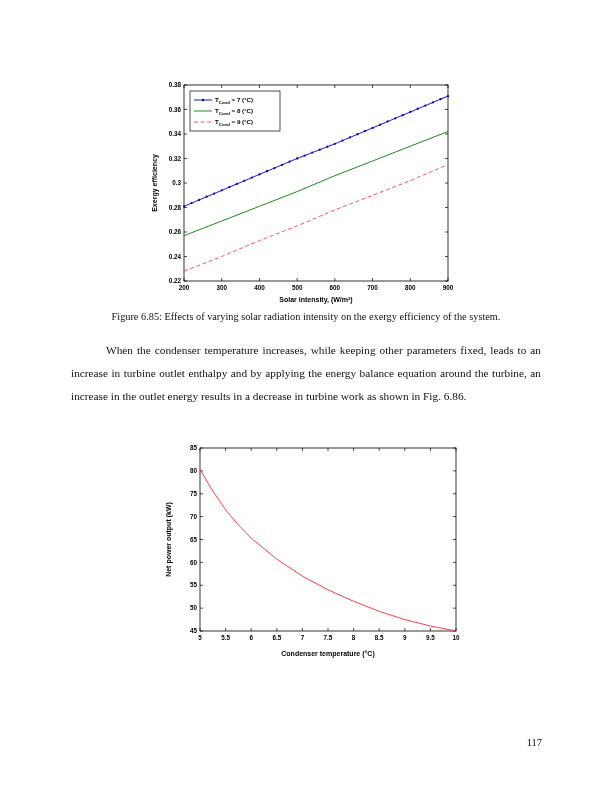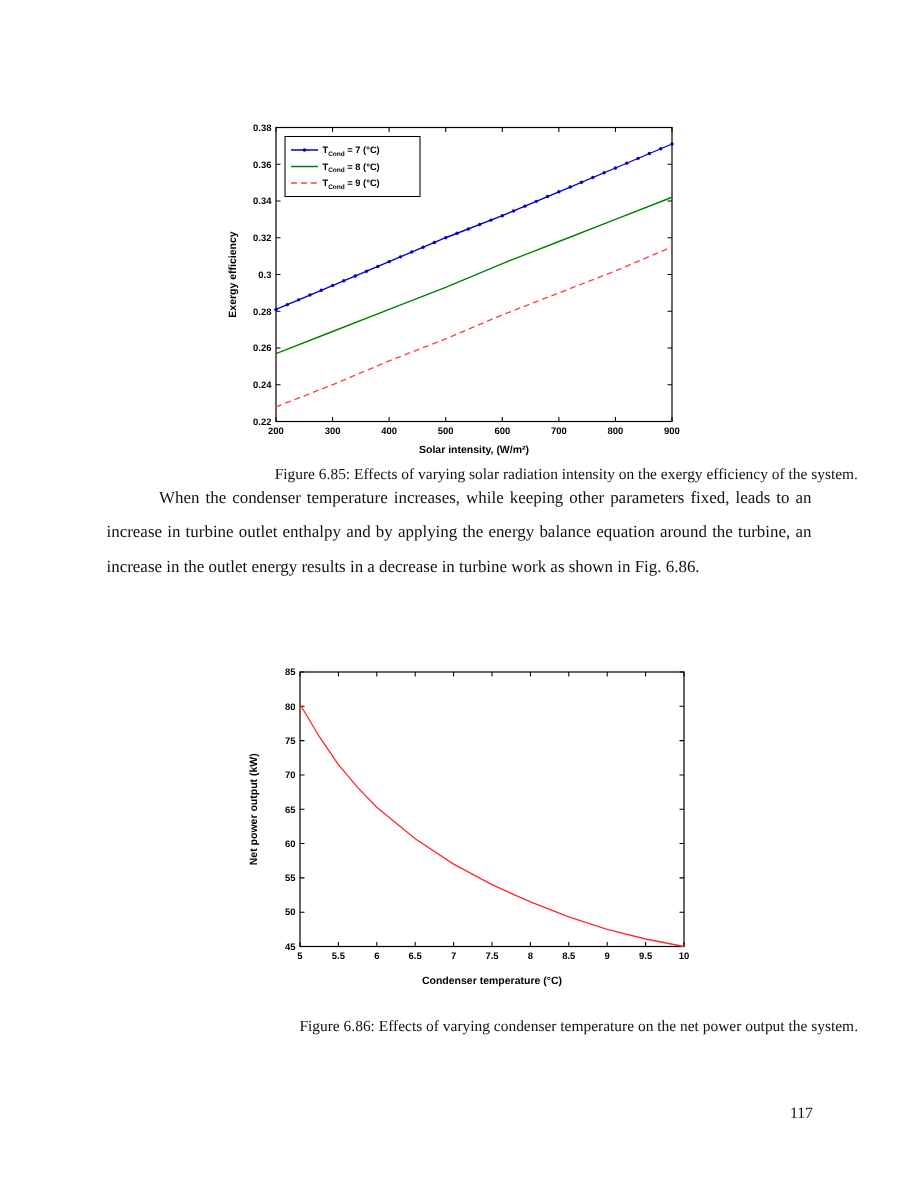--- a/index.html
+++ b/index.html
@@ -3,25 +3,25 @@
 <meta charset="utf-8">
 <style>
   html,body{margin:0;padding:0;background:#ffffff;}
   .sheet{
     position:relative;width:612px;height:792px;background:#ffffff;
     font-family:"Liberation Serif",serif;color:#000;overflow:hidden;
   }
   .chart{position:absolute;background:#fff;}
   .chart1{left:148px;top:72px;}
   .chart2{left:162px;top:437px;}
-  .caption{position:absolute;left:40px;right:40px;text-align:right;font-size:10.3px;color:#111;}
+  .caption{position:absolute;left:40px;right:40px;text-align:center;font-size:10.3px;color:#111;}
   .cap1{top:311px;}
   .cap2{top:679px;}
   .body-text{
-    position:absolute;left:71px;width:470px;top:321px;margin:0;
+    position:absolute;left:71px;width:470px;top:339px;margin:0;
     font-size:11.3px;line-height:23px;text-align:justify;text-indent:35px;color:#111;
   }
   .page-number{position:absolute;top:737px;right:70px;font-size:10.5px;color:#111;}
   svg text{font-family:"Liberation Sans",sans-serif;fill:#000;}
   svg .tick{font-size:6.3px;font-weight:bold;}
   svg .axlabel{font-size:7px;font-weight:bold;}
   svg .legend{font-size:6.2px;font-weight:bold;}
 </style>
 </head>
 <body>
@@ -196,17 +196,16 @@
       <line x1="294" y1="33.875" x2="291" y2="33.875" stroke="#000" stroke-width="0.7"></line>
       <text x="35" y="36.075" text-anchor="end" class="tick">80</text>
       <line x1="38" y1="11" x2="41" y2="11" stroke="#000" stroke-width="0.7"></line>
       <line x1="294" y1="11" x2="291" y2="11" stroke="#000" stroke-width="0.7"></line>
       <text x="35" y="13.2" text-anchor="end" class="tick">85</text>
       <text x="166" y="219" text-anchor="middle" class="axlabel">Condenser temperature (°C)</text>
       <text x="9" y="102.5" text-anchor="middle" class="axlabel" transform="rotate(-90 9 102.5)">Net power output (kW)</text>
       <path d="M38.0,32.5 L50.8,54.0 L63.6,72.8 L76.4,87.9 L89.2,101.1 L114.8,122.2 L140.4,139.1 L166.0,152.8 L191.6,164.3 L217.2,174.3 L242.8,182.6 L268.4,189.0 L294.0,194.0" fill="none" stroke="#ff2a2a" stroke-width="0.9"></path>
     </svg>
 
-  <div class="caption cap2">Figure 6.86: Effects of varying condenser temperature on the net power output the system.</div>
 
   <div class="page-number">117</div>
 
 </div>
 
 </body></html>

